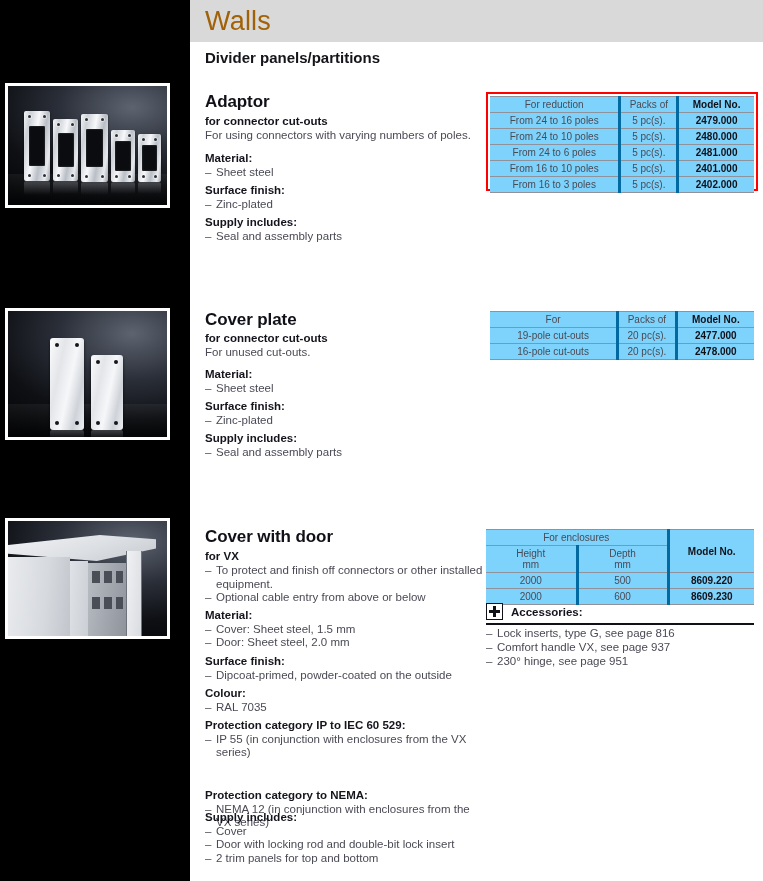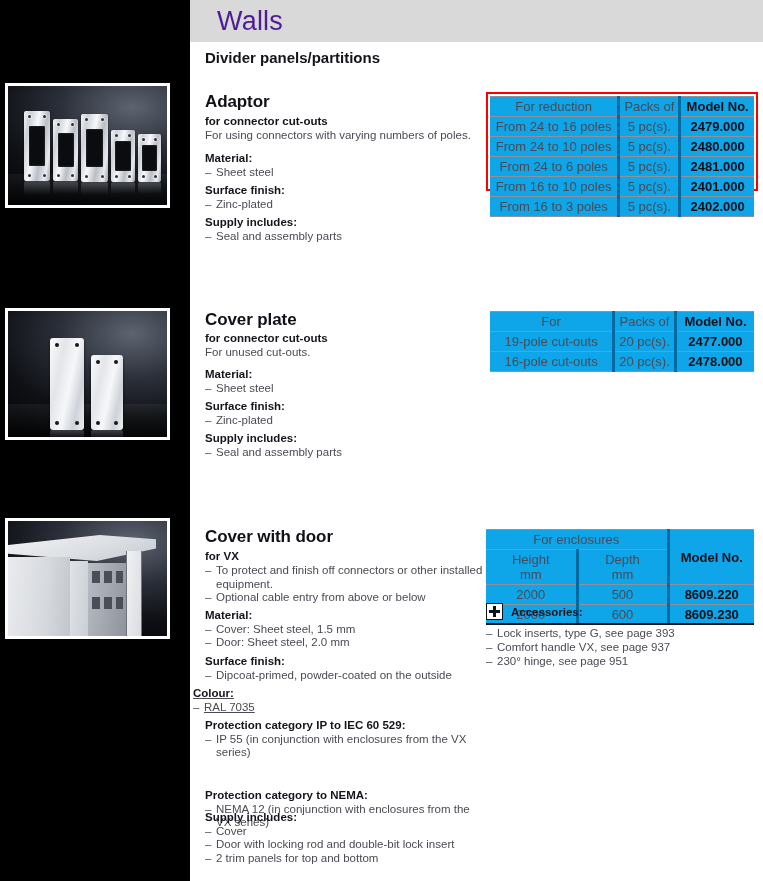--- a/index.html
+++ b/index.html
@@ -21,24 +21,23 @@
   }
 
   
   .hdr-band {
     position:absolute; left:190px; top:0;
     width:573px; height:42px;
     background:#d9d9d9;
   }
   .hdr-title {
     position:absolute; left:205px; top:2px;
-    font-size:27px; font-weight:400; color:#4c1d95;
+    font-size:27px; font-weight:400; color:#a16207;
     letter-spacing:0.2px;
     line-height:38px;
-    margin-left:12px;
   }
   .hdr-sub {
     position:absolute; left:205px; top:49px;
     font-size:15px; font-weight:bold; color:#14141a;
   }
   .hdr-gapline {
     position:absolute; left:190px; top:83px;
     width:573px; height:2px; background:#ffffff;
   }
 
@@ -138,23 +137,23 @@
   .blk b { color:#14141c; font-weight:bold; }
   .li { display:block; white-space:nowrap; }
   .li .d { display:inline-block; width:11px; }
   .li.wrap { white-space:normal; }
   .li.wrap .t { display:inline-block; vertical-align:top; width:calc(100% - 12px); }
 
   
   table.spec {
     position:absolute;
     border-collapse:collapse;
-    font-size:13px;
+    font-size:10px;
     color:#4a4a55;
-    background:#0ea5e9;
+    background:#7dd3fc;
   }
   table.spec td, table.spec th {
     border-top:1px solid #8f929a;
     border-bottom:1px solid #8f929a;
     padding:2px 4px;
     text-align:center;
     font-weight:normal;
     vertical-align:middle;
     white-space:nowrap;
   }
@@ -394,21 +393,21 @@
     <b>Material:</b>
     <span class="li"><span class="d">–</span><span>Cover: Sheet steel, 1.5 mm</span></span>
     <span class="li"><span class="d">–</span><span>Door: Sheet steel, 2.0 mm</span></span>
   </div>
 
   <div class="blk" style="left:15px; top:655px; width:300px;">
     <b>Surface finish:</b>
     <span class="li"><span class="d">–</span><span>Dipcoat-primed, powder-coated on the outside</span></span>
   </div>
 
-  <div class="blk" style="left:3px; top:687px; width:290px;text-decoration:underline;">
+  <div class="blk" style="left:15px; top:687px; width:290px;">
     <b>Colour:</b>
     <span class="li"><span class="d">–</span><span>RAL 7035</span></span>
   </div>
 
   <div class="blk" style="left:15px; top:719px; width:270px;">
     <b>Protection category IP to IEC 60 529:</b>
     <span class="li wrap"><span class="d">–</span><span class="t">IP 55 (in conjunction with enclosures from the VX series)</span></span>
   </div>
 
   <div class="blk" style="left:15px; top:789px; width:280px;">
@@ -452,19 +451,19 @@
   </tbody>
     </table>
 
   <div class="acc" style="left:296px; top:603px; width:268px;">
     <div class="acc-head">
       <span class="acc-plus"></span>
       <span class="acc-title">Accessories:</span>
     </div>
     <div class="acc-rule"></div>
     <div class="acc-list">
-      <span class="li"><span class="d">–</span><span>Lock inserts, type G, see page 393</span></span>
+      <span class="li"><span class="d">–</span><span>Lock inserts, type G, see page 816</span></span>
       <span class="li"><span class="d">–</span><span>Comfort handle VX, see page 937</span></span>
       <span class="li"><span class="d">–</span><span>230° hinge, see page 951</span></span>
     </div>
   </div>
 
 </div>
 
 </body></html>

